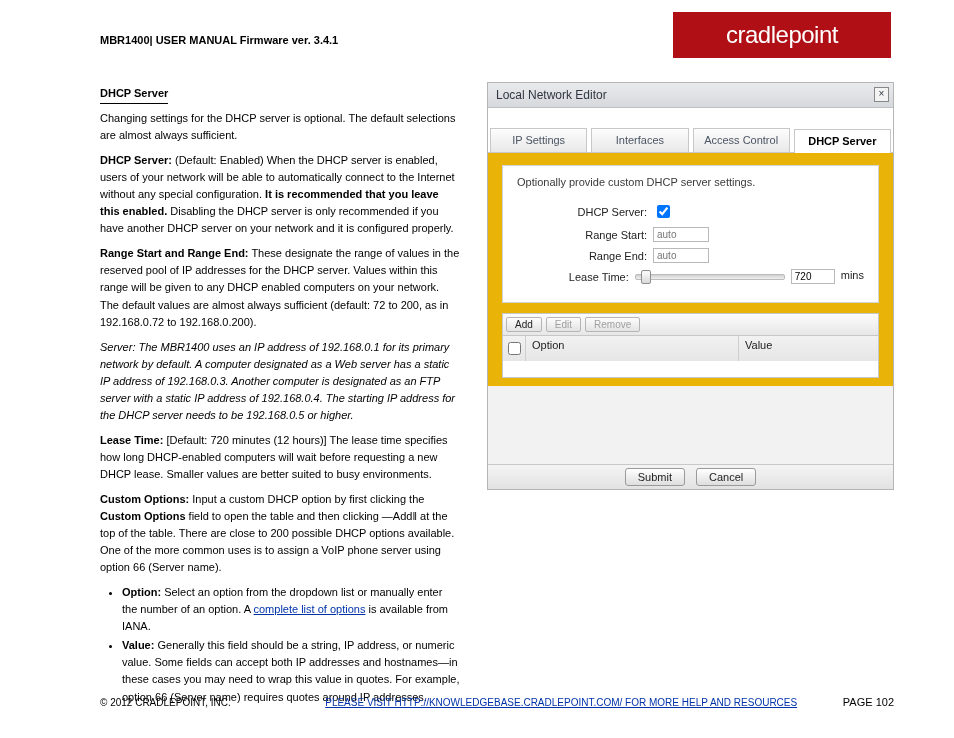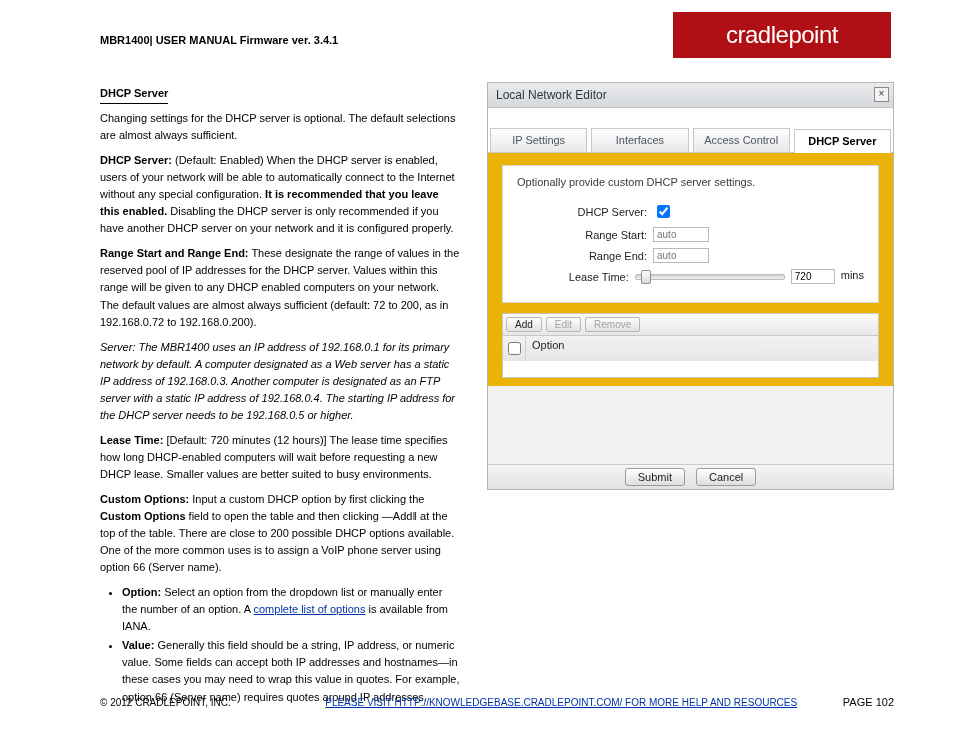--- a/index.html
+++ b/index.html
@@ -358,20 +358,21 @@
     </div>
 
     <div class="grid-toolbar">
       <div class="tb-btn">Add</div>
       <div class="tb-btn disabled">Edit</div>
       <div class="tb-btn disabled">Remove</div>
     </div>
     <div class="grid-head">
       <div class="cb-cell"><input type="checkbox" style=""></div>
       <div class="col" style="flex:0 0 200px">Option</div>
+      <div class="col">Value</div>
     </div>
     <div class="grid-body"></div>
   </div>
 
   <div class="panel-space"></div>
 
   <div class="dialog-footer">
     <span class="dlg-btn">Submit</span>
     <span class="dlg-btn">Cancel</span>
   </div>

